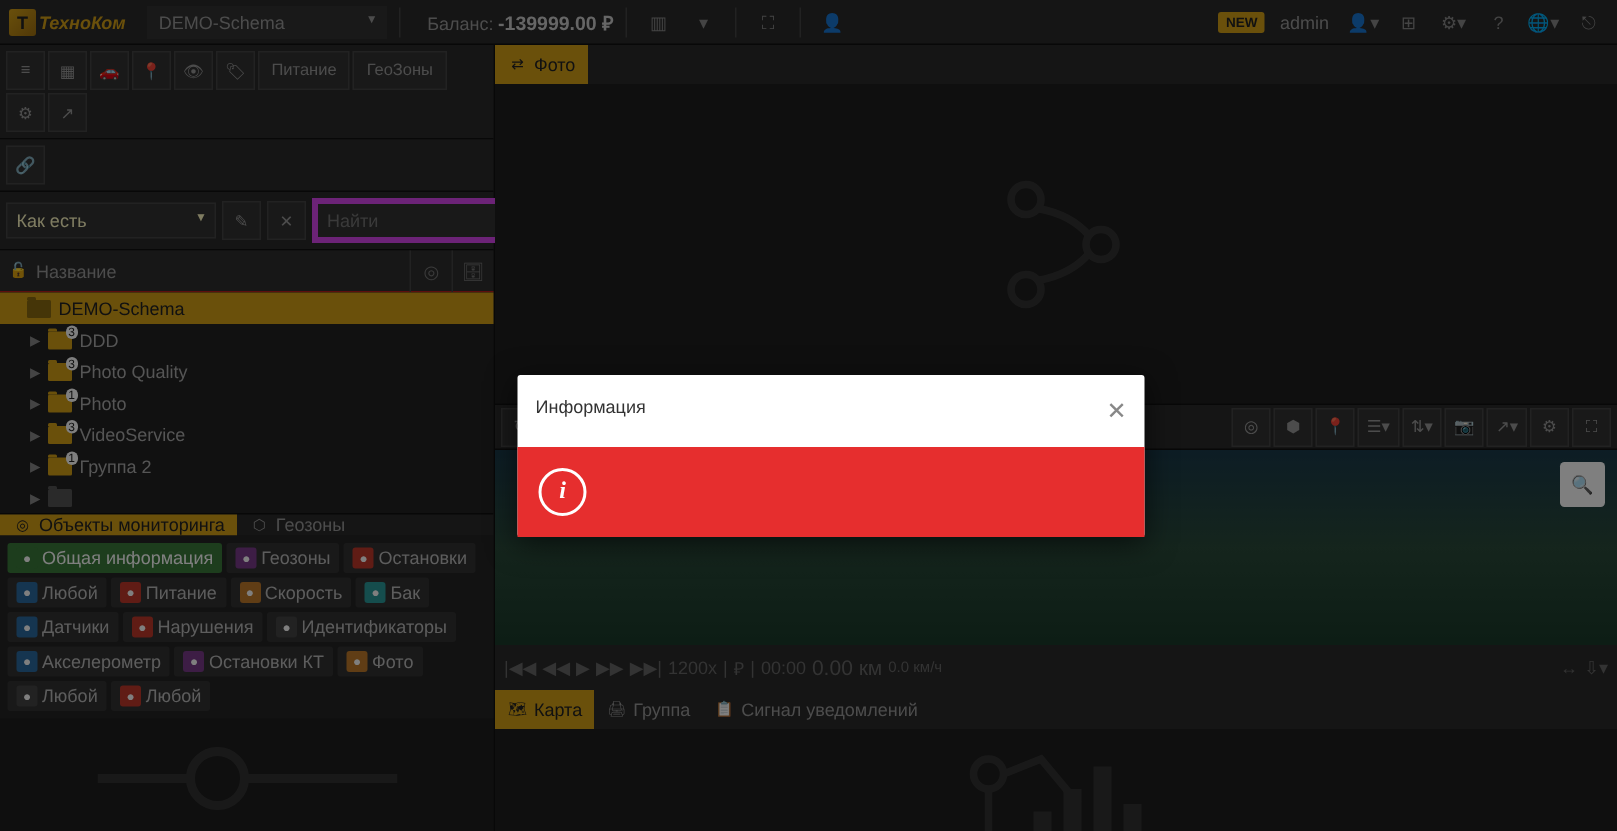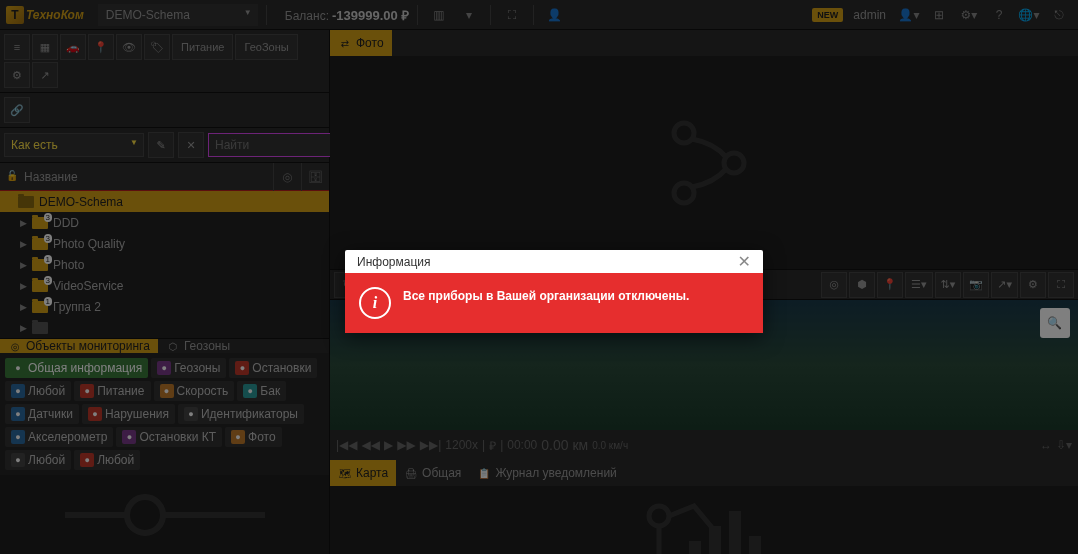--- a/index.html
+++ b/index.html
@@ -15,23 +15,23 @@
 .tb-sep{width:1px;height:20px;background:#444;margin:0 4px}
 .tb-icon{width:26px;height:26px;display:flex;align-items:center;justify-content:center;color:#888;cursor:pointer;border-radius:2px}
 .badge-new{background:#d4a017;color:#222;font-size:9px;font-weight:bold;padding:2px 5px;border-radius:2px}
 .flex-spacer{flex:1}
 .main{display:flex;height:calc(100% - 30px)}
 .left{width:330px;display:flex;flex-direction:column;background:#222;border-right:1px solid #111}
 .toolbar{display:flex;flex-wrap:wrap;gap:2px;padding:4px;background:#2a2a2a;border-bottom:1px solid #111;align-items:center}
 .tbtn{height:26px;min-width:26px;display:flex;align-items:center;justify-content:center;background:#333;border:1px solid #444;color:#999;cursor:pointer;padding:0 5px;font-size:11px}
 .tbtn.txt{padding:0 8px}
 .filter-row{display:flex;gap:4px;padding:4px;background:#2a2a2a;border-bottom:1px solid #111;align-items:center}
-.filter-select{flex:0 0 140px;background:#333;border:1px solid #444;color:#fde047;padding:4px 18px 4px 6px;position:relative}
+.filter-select{flex:0 0 140px;background:#333;border:1px solid #444;color:#fef9c3;padding:4px 18px 4px 6px;position:relative}
 .filter-select:after{content:"▼";position:absolute;right:5px;font-size:8px}
-.search-input{flex:1;background:#333;border:1px solid #d946ef;color:#999;padding:4px 6px}
+.search-input{flex:1;background:#333;border:4px solid #d946ef;color:#999;padding:4px 6px}
 .tree-head{display:flex;align-items:center;background:#2f2f2f;border-bottom:1px solid #b91c1c;height:28px}
 .tree-head-name{flex:1;padding-left:24px;color:#999;position:relative}
 .tree-head-name:before{content:"🔓";position:absolute;left:6px;font-size:10px}
 .tree-head-icon{width:28px;height:28px;display:flex;align-items:center;justify-content:center;color:#777;border-left:1px solid #444}
 .tree{flex:0 0 auto;background:#222}
 .tree-row{display:flex;align-items:center;height:21px;padding-left:6px;color:#aaa;cursor:pointer}
 .tree-row.sel{background:#d4a017;color:#222}
 .tree-row .arrow{width:12px;font-size:9px;color:#888}
 .tree-row.sel .arrow{color:#333}
 .folder-icon{width:16px;height:12px;background:#d4a017;border-radius:1px;margin-right:5px;position:relative}
@@ -54,21 +54,21 @@
 .r-tabs{height:26px;background:#2a2a2a;display:flex}
 .r-body{flex:1;background:#1e1e1e;display:flex;align-items:center;justify-content:center}
 .r-mid{flex:0 0 190px;display:flex;flex-direction:column;background:#1a2a1a;position:relative}
 .map-toolbar{height:30px;background:#2a2a2a;display:flex;align-items:center;padding:0 4px;gap:2px;border-bottom:1px solid #111}
 .map-area{flex:1;background:linear-gradient(180deg,#1a3a4a 0%,#2a4a3a 50%,#1a3a2a 100%);position:relative;overflow:hidden}
 .map-search{position:absolute;top:8px;right:8px;width:30px;height:30px;background:#fff;border-radius:3px;display:flex;align-items:center;justify-content:center;color:#333;z-index:2}
 .play-controls{height:30px;background:#2a2a2a;display:flex;align-items:center;gap:4px;padding:0 6px;color:#666;font-size:11px}
 .r-bot{flex:1;display:flex;flex-direction:column}
 .bot-tabs{height:26px;background:#2a2a2a;display:flex}
 .modal{position:absolute;left:345px;top:250px;width:418px;background:#fff;border-radius:2px;z-index:10;box-shadow:0 4px 20px rgba(0,0,0,.6)}
-.modal-head{display:flex;align-items:center;justify-content:space-between;padding:2px 12px;color:#333;font-size:14px}
+.modal-head{display:flex;justify-content:space-between;padding:14px 12px;color:#333;font-size:14px}
 .modal-close{cursor:pointer;color:#888;font-size:16px}
 .modal-body{background:#e62e2e;color:#fff;padding:14px;display:flex;gap:12px;align-items:flex-start;font-size:12px;line-height:1.5}
 .modal-icon{width:32px;height:32px;border:2px solid #fff;border-radius:50%;display:flex;align-items:center;justify-content:center;font-family:Georgia,serif;font-style:italic;font-weight:bold;font-size:16px;flex-shrink:0}
 </style>
 </head>
 <body>
 
 <div class="overlay"></div>
 
 <div class="topbar">
@@ -313,25 +313,25 @@
    </div>
   </div>
   <div class="r-bot">
    <div class="bot-tabs">
     <div class="tab active">
             <span class="tab-icon">🗺</span>
             <span>Карта</span>
           </div>
     <div class="tab">
             <span class="tab-icon">🖨</span>
-            <span>Общая</span>
+            <span>Группа</span>
           </div>
     <div class="tab">
             <span class="tab-icon">📋</span>
-            <span>Журнал уведомлений</span>
+            <span>Сигнал уведомлений</span>
           </div>
    </div>
    <div class="r-body" style="flex:1">
     <svg class="ph-svg" width="140" height="100" viewBox="0 0 140 100">
             <circle cx="25" cy="30" r="10" fill="none" stroke="#666" stroke-width="5"></circle>
             <line x1="25" y1="40" x2="25" y2="90" stroke="#666" stroke-width="5"></line>
             <path d="M35 30 L60 20 L85 50" fill="none" stroke="#666" stroke-width="5"></path>
             <rect x="55" y="55" width="12" height="35" fill="#666"></rect>
             <rect x="75" y="40" width="12" height="50" fill="#666"></rect>
             <rect x="95" y="25" width="12" height="65" fill="#666"></rect>
@@ -343,16 +343,15 @@
 </div>
 
 <div class="modal">
  <div class="modal-head">
   <span>Информация</span>
   <span class="modal-close">✕</span>
  </div>
  <div class="modal-body">
   <div class="modal-icon">i</div>
   <div>
-   <div style="font-weight:bold">Все приборы в Вашей организации отключены.</div>
   </div>
  </div>
 </div>
 
 </body></html>

